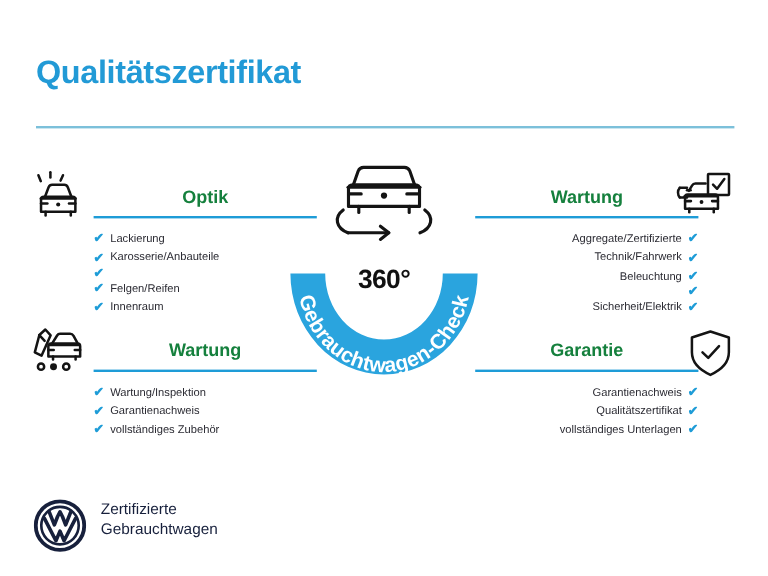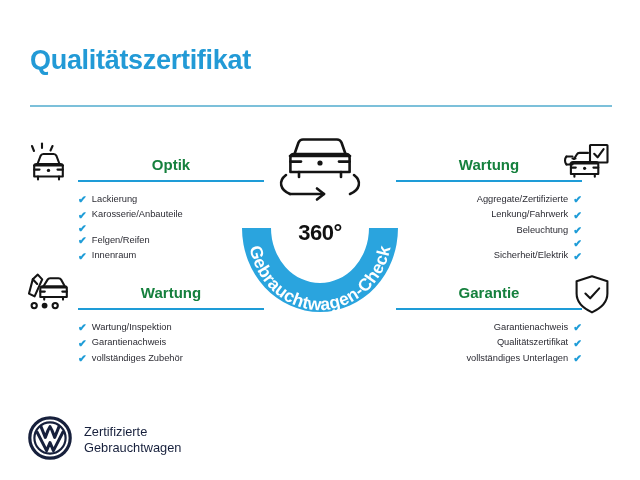--- a/index.html
+++ b/index.html
@@ -101,21 +101,20 @@
     font-weight: bold;
     color: #111111;
     letter-spacing: -0.5px;
   }
 
   
   #footer {
     position: absolute;
     left: 28px; top: 404px;
     display: flex;
-    align-items: center;
     gap: 12px;
   }
   #footer .vw-text {
     font-size: 12.8px;
     line-height: 16.5px;
     color: #17203c;
     white-space: pre-line;
   }
 </style>
 </head>
@@ -193,21 +192,21 @@
 
   <div class="block right r1">
     <div class="sec-head">Wartung</div>
     <div class="sec-rule"></div>
     <ul class="sec-list">
       <li>
           <span>Aggregate/Zertifizierte</span>
           <span class="tick">✔</span>
         </li>
       <li>
-          <span>Lenkung/Fahrwerk</span>
+          <span>Technik/Fahrwerk</span>
           <span class="tick">✔</span>
         </li>
       <li>
           <span>Beleuchtung</span>
           <span class="tick">✔</span>
         </li>
       <li>
           <span class="tick">✔</span>
         </li>
       <li>

